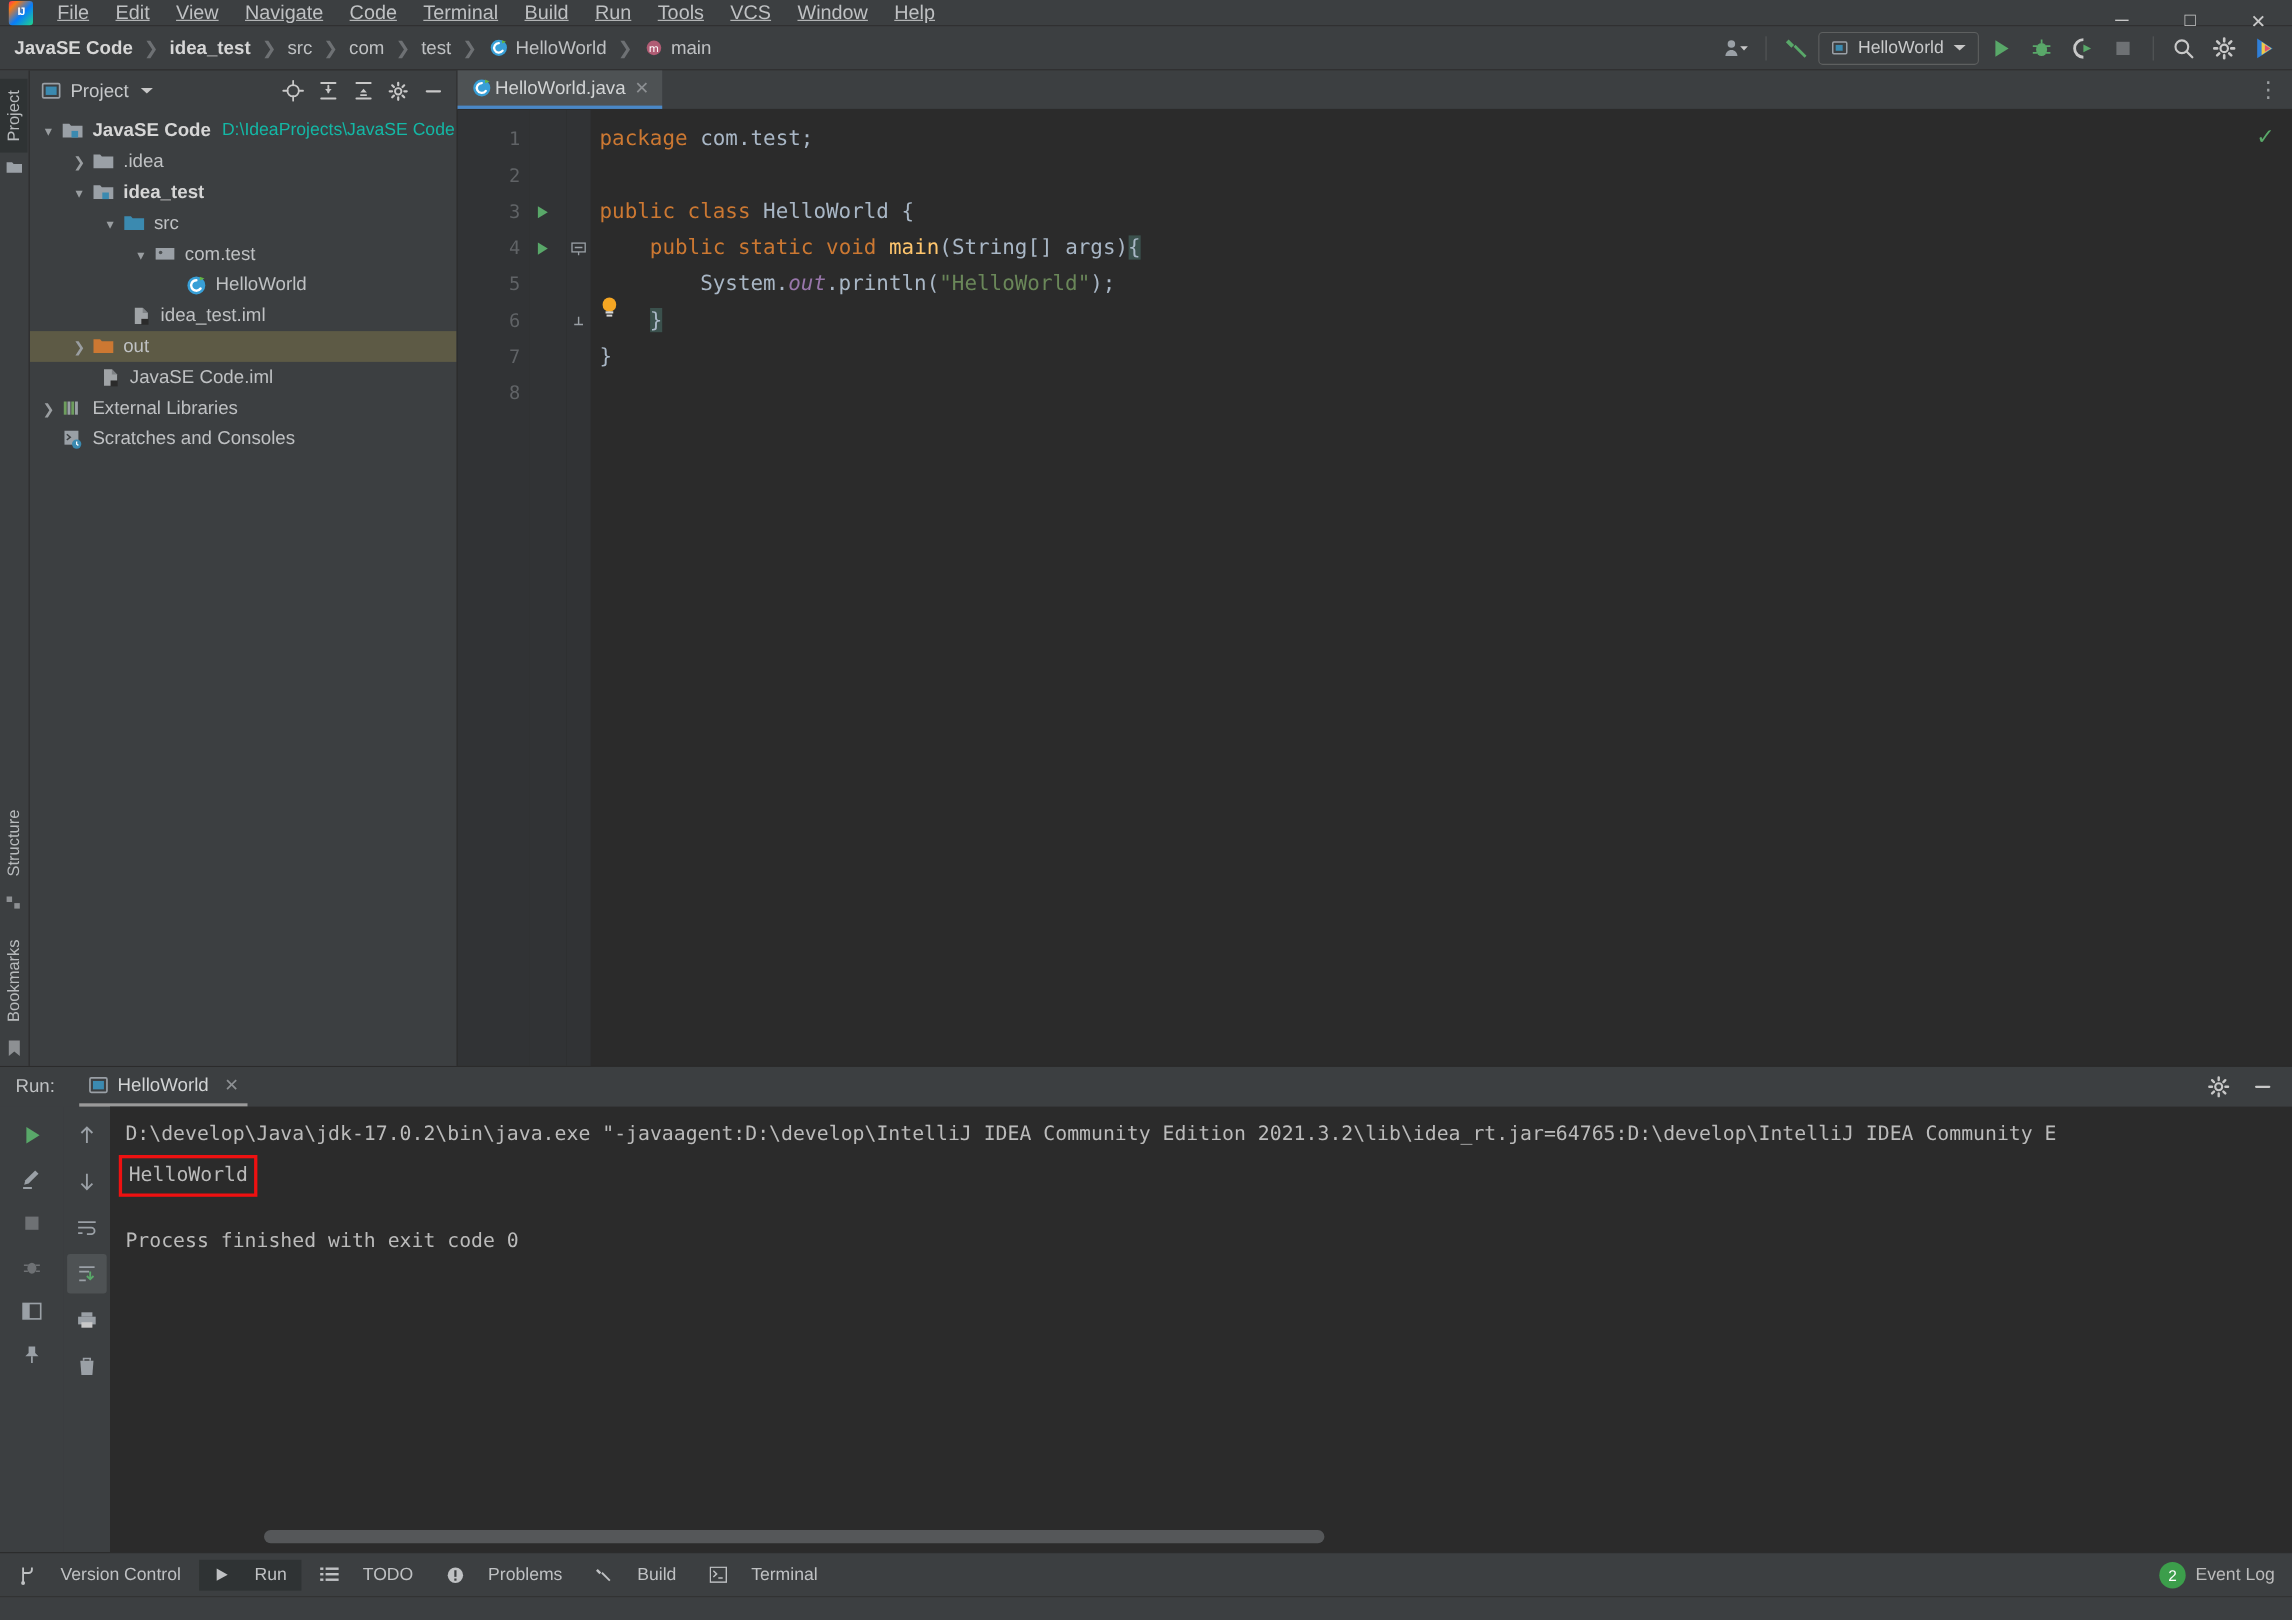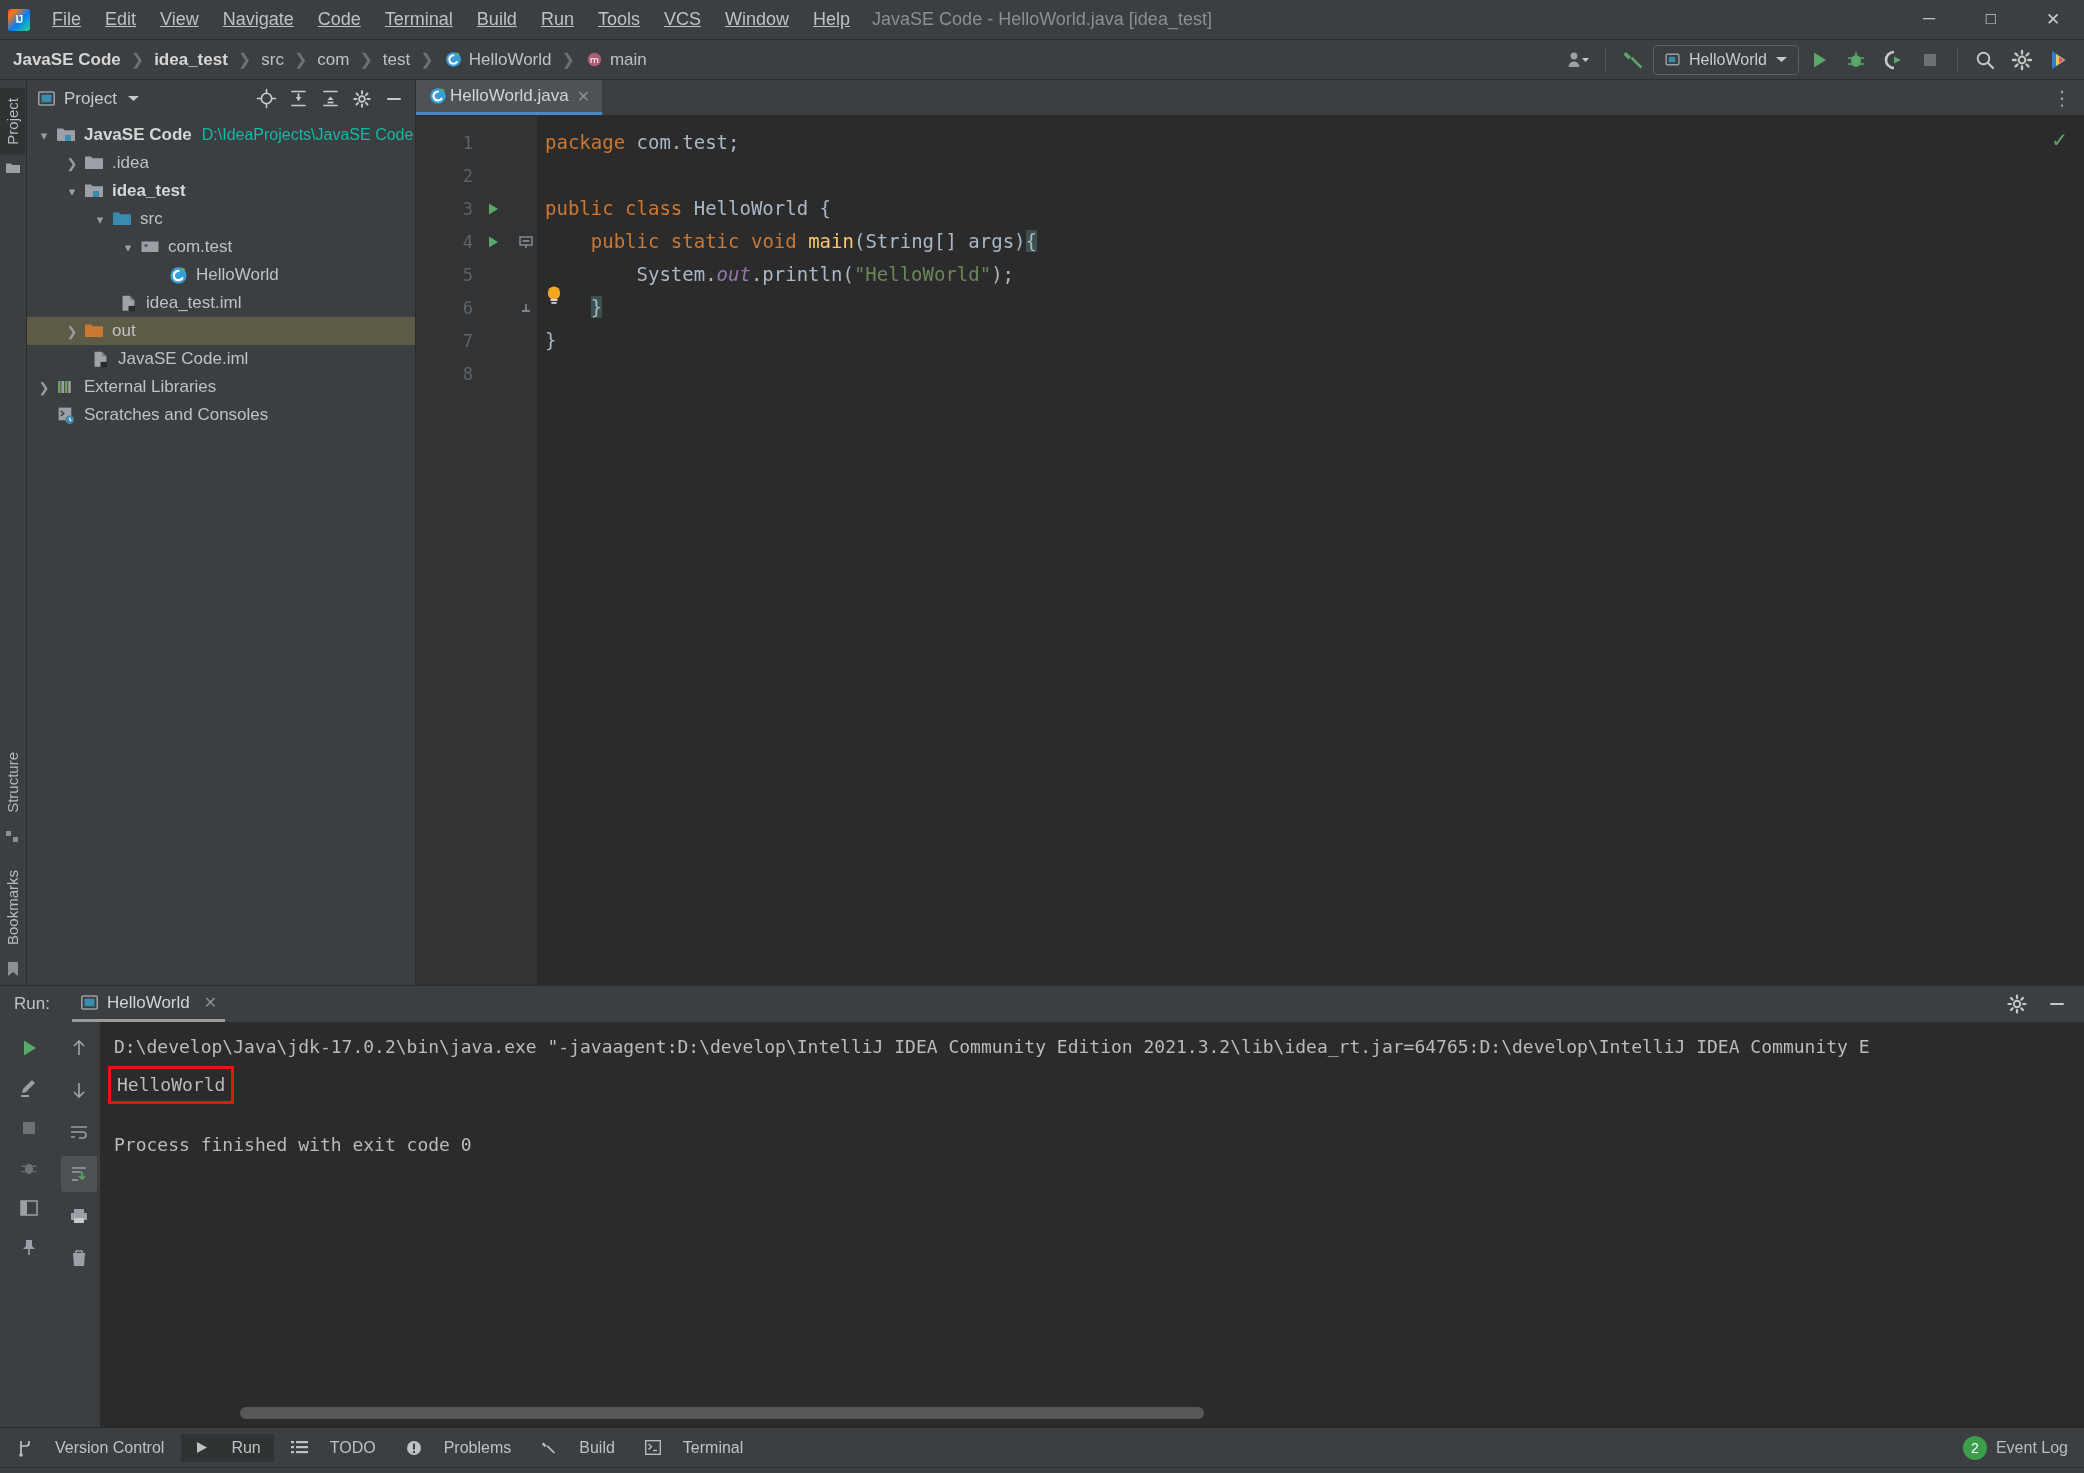--- a/index.html
+++ b/index.html
@@ -6,21 +6,21 @@
   html, body {
     width: 2084px; height: 1473px;
     background: #3c3f41;
     font-family: "Liberation Sans", sans-serif;
     overflow: hidden;
   }
   .app { position: relative; width: 2084px; height: 1473px; background: #3c3f41; color: #bbbbbb; }
 
   
   .titlebar {
-    height: 40px; background: #3c3f41; display: flex; align-items: center;
+    height: 24px; background: #3c3f41; display: flex; align-items: center;
     border-bottom: 1px solid #2b2b2b; position: relative;
   }
   .ij-logo {
     width: 22px; height: 22px; margin-left: 8px; margin-right: 10px; border-radius: 3px;
     background: linear-gradient(135deg, #fe315d 0%, #f97a12 18%, #087cfa 55%, #21d789 100%);
     display: flex; align-items: center; justify-content: center; flex: none;
   }
   .ij-logo span { color: #fff; font-size: 10px; font-weight: bold; letter-spacing: -1px; }
   .menubar { display: flex; align-items: flex-start; gap: 0px; }
   .menu-item {
@@ -166,21 +166,20 @@
       <div class="menu-item"><u>Navigate</u></div>
       <div class="menu-item"><u>Code</u></div>
       <div class="menu-item"><u>Terminal</u></div>
       <div class="menu-item"><u>Build</u></div>
       <div class="menu-item"><u>Run</u></div>
       <div class="menu-item"><u>Tools</u></div>
       <div class="menu-item"><u>VCS</u></div>
       <div class="menu-item"><u>Window</u></div>
       <div class="menu-item"><u>Help</u></div>
     </div>
-    <div class="win-title">JavaSE Code - HelloWorld.java [idea_test]</div>
     <div class="win-buttons">
       <div class="win-btn">─</div>
       <div class="win-btn">□</div>
       <div class="win-btn close">✕</div>
     </div>
   </div>
 
   <div class="navbar">
     <div class="crumbs">
       <div class="crumb bold">

